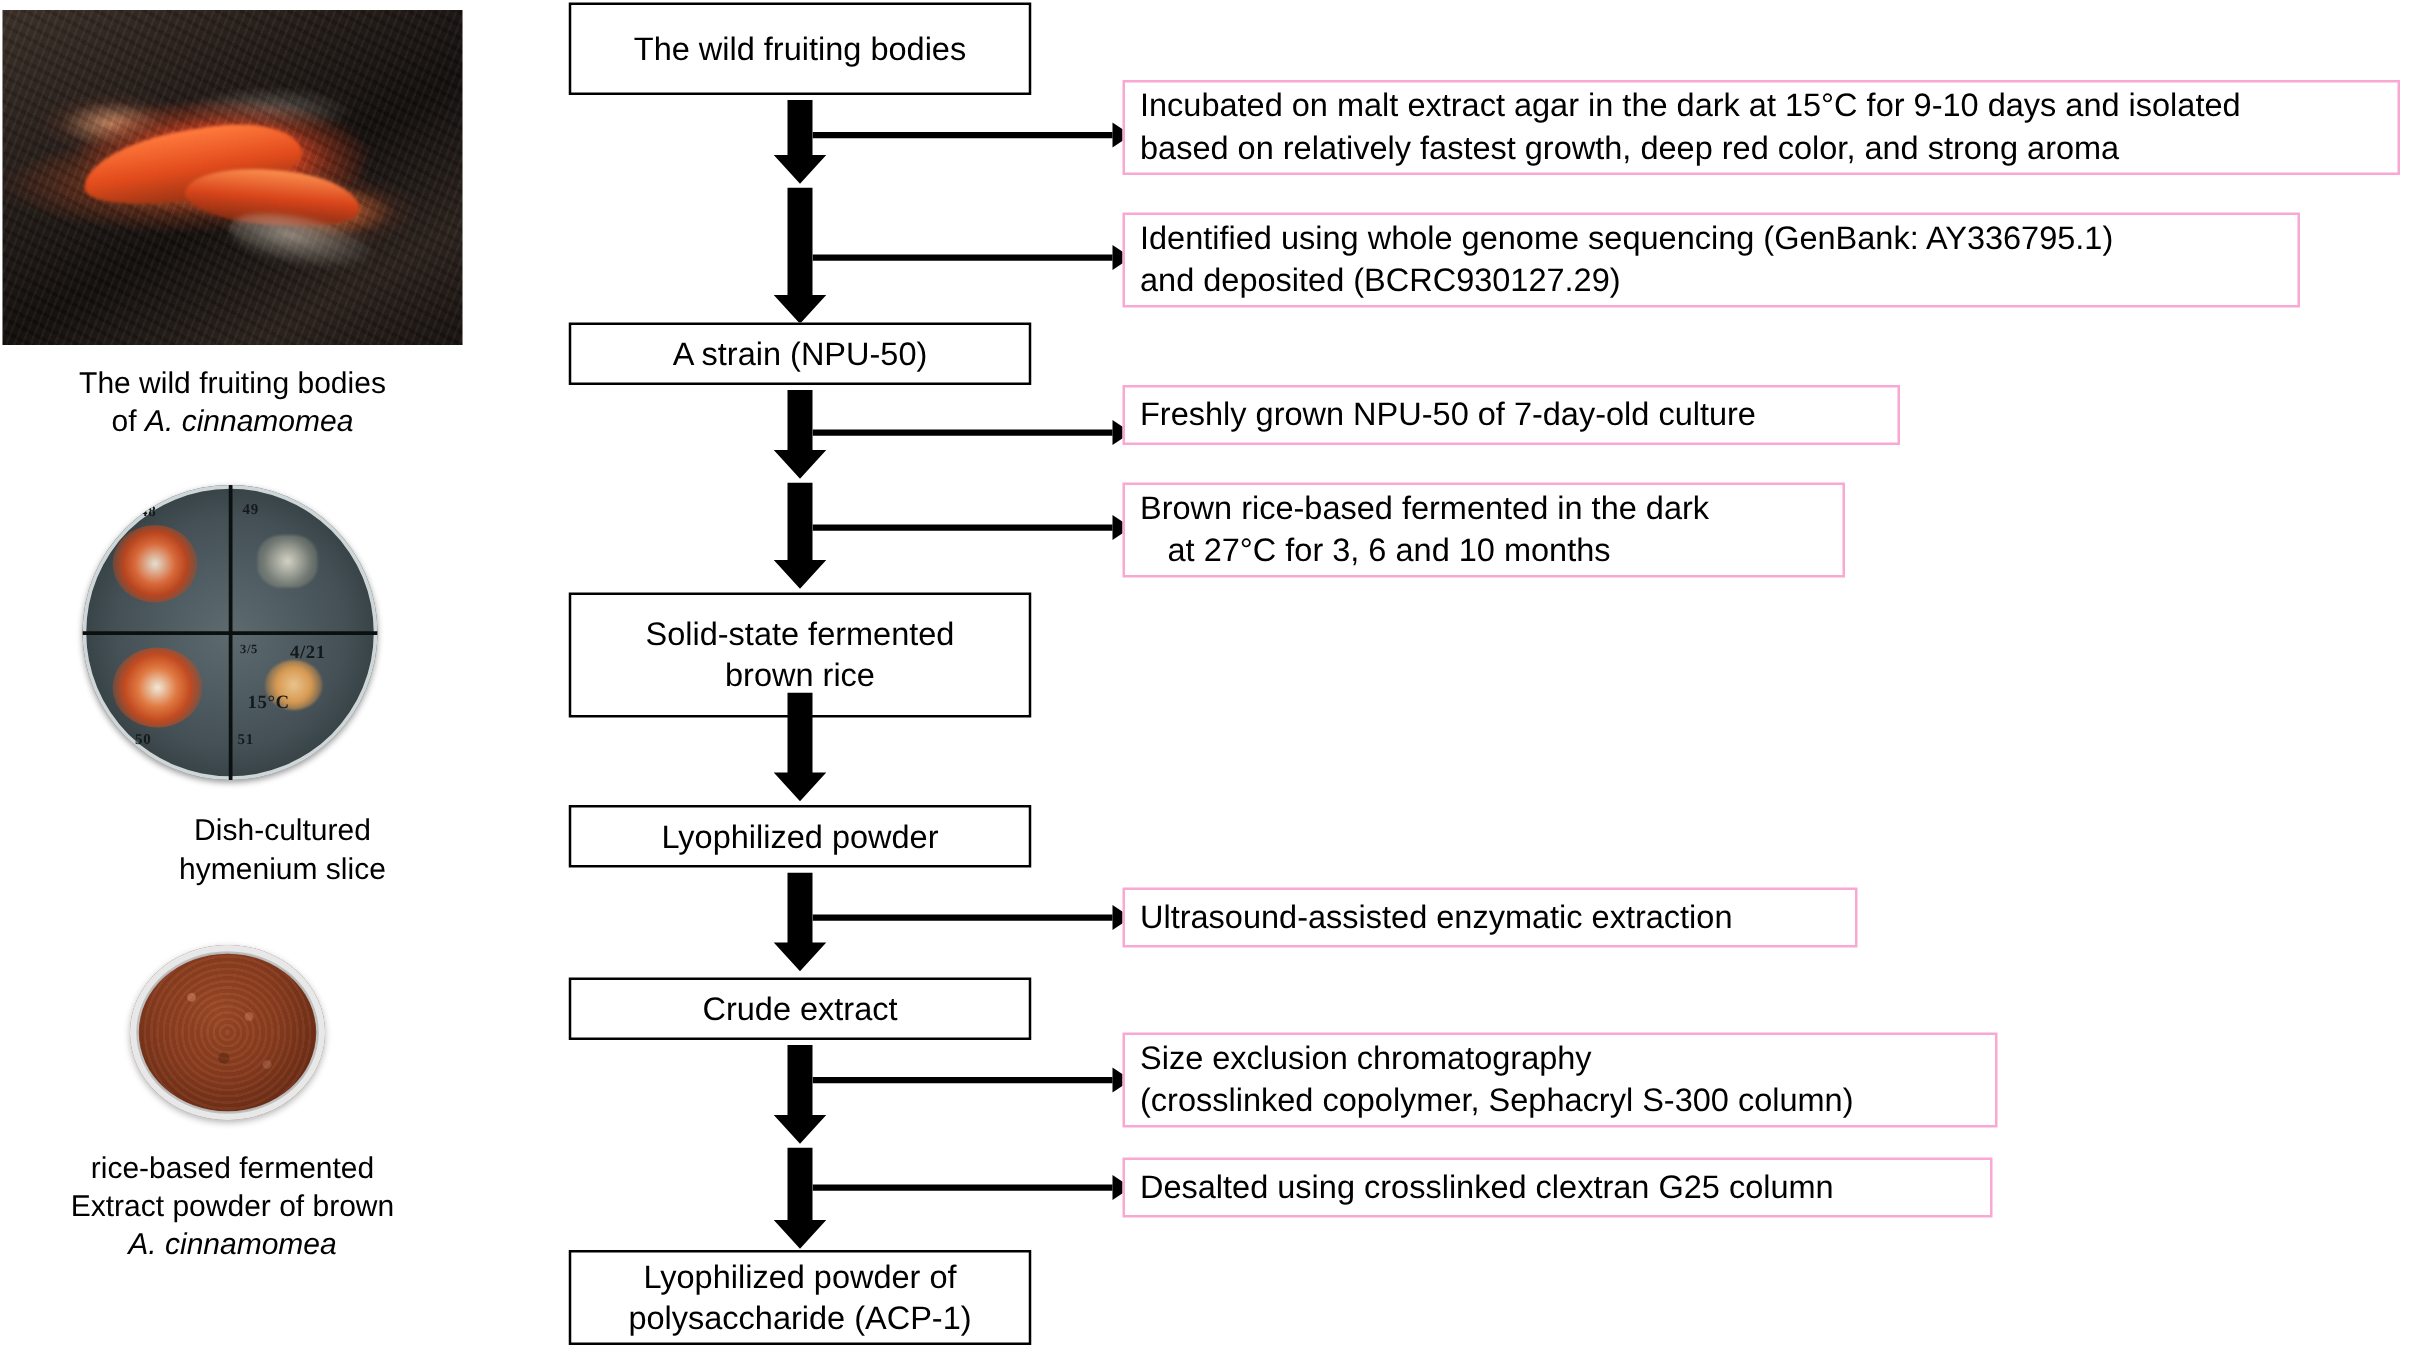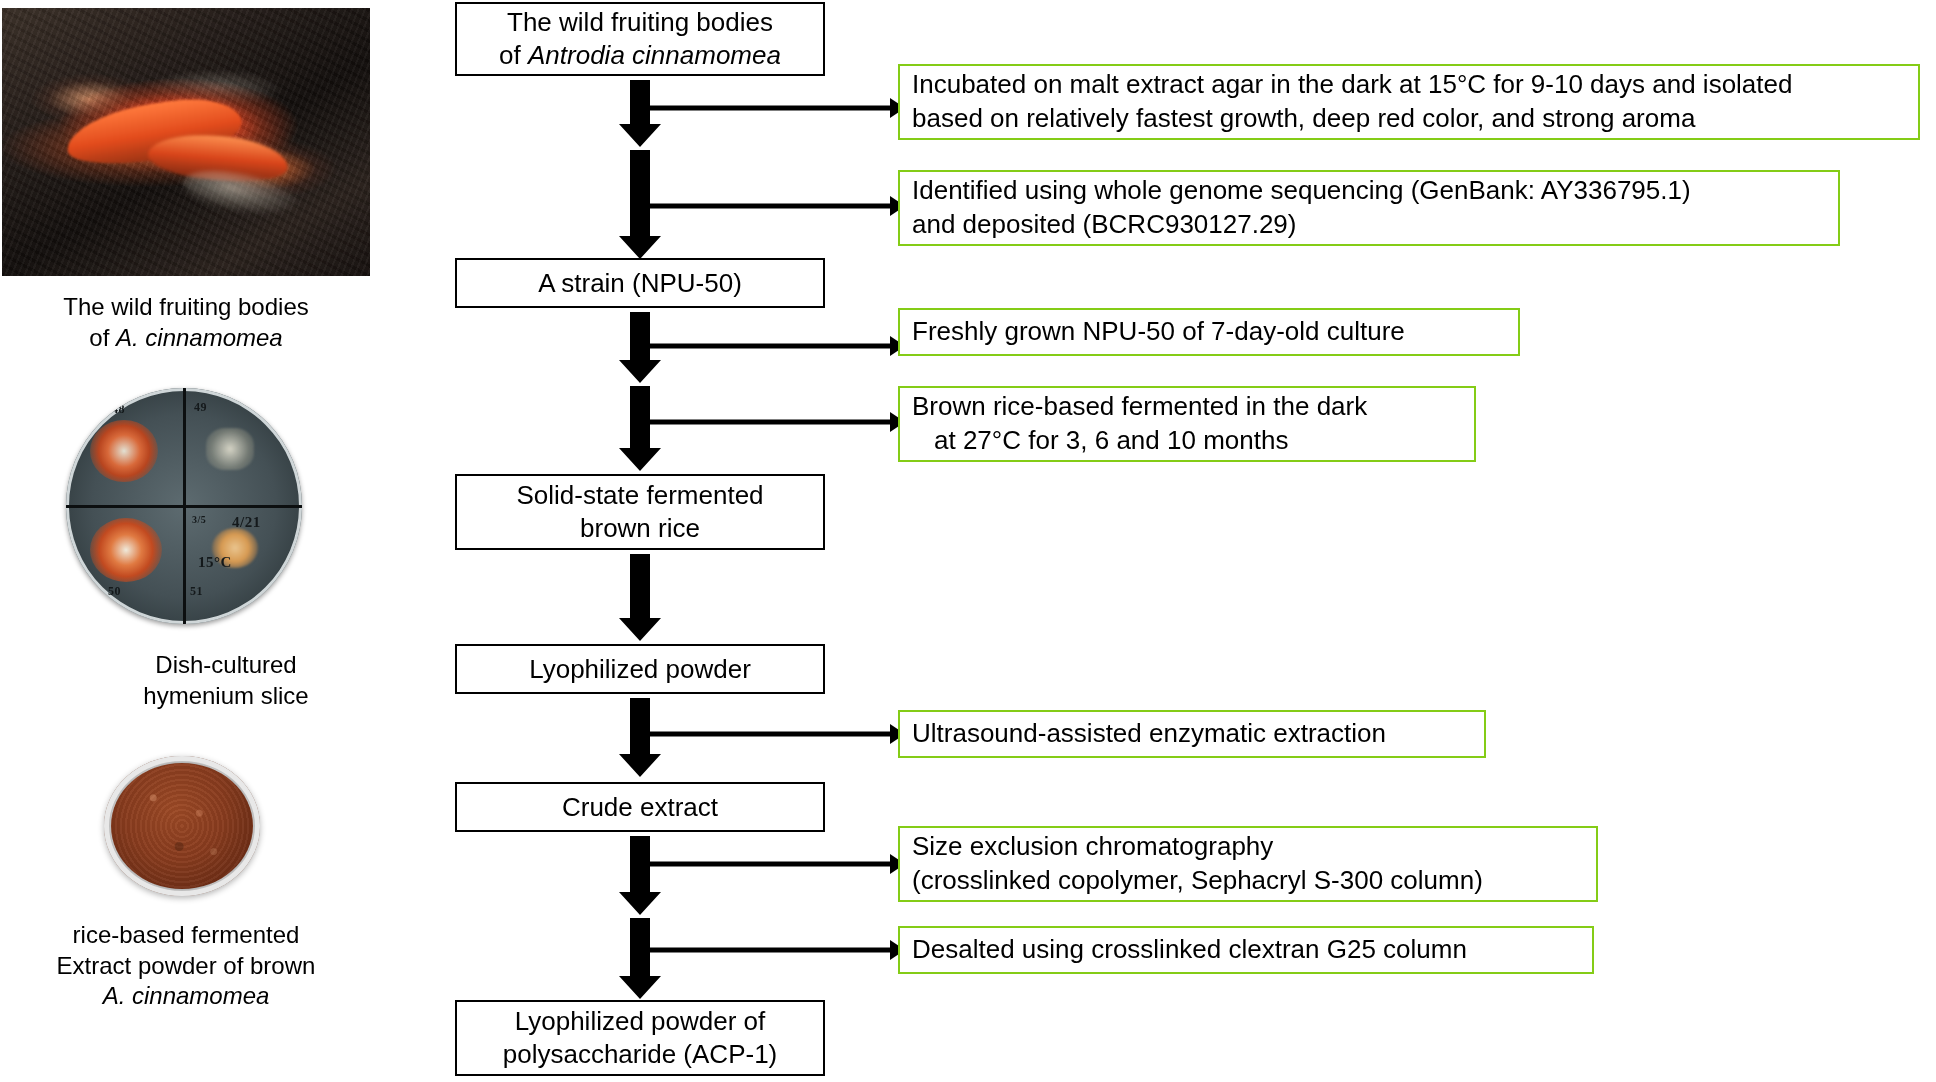--- a/index.html
+++ b/index.html
@@ -173,21 +173,21 @@
     align-items: center;
     justify-content: center;
     text-align: center;
     font-size: 26px;
     line-height: 1.26;
     padding: 4px 8px;
     box-sizing: border-box;
   }
   .side-box {
     position: absolute;
-    border: 2px solid #84cc16;
+    border: 2px solid #f9a8d4;
     background: #fff;
     display: flex;
     align-items: center;
     font-size: 26px;
     line-height: 1.3;
     padding: 17px 12px;
     box-sizing: border-box;
     text-align: left;
   }
   .arrow-down {
@@ -245,21 +245,20 @@
     <div class="photo-caption" id="caption-powder">
       <div>rice-based fermented</div>
       <div>Extract powder of brown</div>
       <div class="ital">A. cinnamomea</div>
     </div>
   </div>
 
   <div class="node" id="node-wild-fruiting-bodies" style="left:455px; top:2px; width:370px; height:74px;">
     <div>
       <div>The wild fruiting bodies</div>
-      <div><span>of </span><span class="ital">Antrodia cinnamomea</span></div>
     </div>
   </div>
 
   <svg class="arrow-down" style="left:617px; top:80px; height:68px;" viewBox="0 0 46 68">
     <polygon points="13,0 33,0 33,44 44,44 23,67 2,44 13,44" fill="#000"></polygon>
   </svg>
   <svg class="connector" style="left:650px; top:96px; width:255px;" viewBox="0 0 255 24">
     <line x1="0" y1="12" x2="240" y2="12" stroke="#000" stroke-width="5"></line>
     <polygon points="240,2 255,12 240,22" fill="#000"></polygon>
   </svg>
@@ -306,21 +305,21 @@
     <line x1="0" y1="12" x2="240" y2="12" stroke="#000" stroke-width="5"></line>
     <polygon points="240,2 255,12 240,22" fill="#000"></polygon>
   </svg>
   <div class="side-box" id="side-fermentation" style="left:898px; top:386px; width:578px; height:76px;">
     <div>
       <div>Brown rice-based fermented in the dark</div>
       <div style="padding-left:22px;">at 27°C for 3, 6 and 10 months</div>
     </div>
   </div>
 
-  <div class="node" id="node-fermented-rice" style="left:455px; top:474px; width:370px; height:76px;">
+  <div class="node" id="node-fermented-rice" style="left:455px; top:474px; width:370px; height:100px;">
     <div>
       <div>Solid-state fermented</div>
       <div>brown rice</div>
     </div>
   </div>
 
   <svg class="arrow-down" style="left:617px; top:554px; height:88px;" viewBox="0 0 46 88">
     <polygon points="13,0 33,0 33,64 44,64 23,87 2,64 13,64" fill="#000"></polygon>
   </svg>
 

